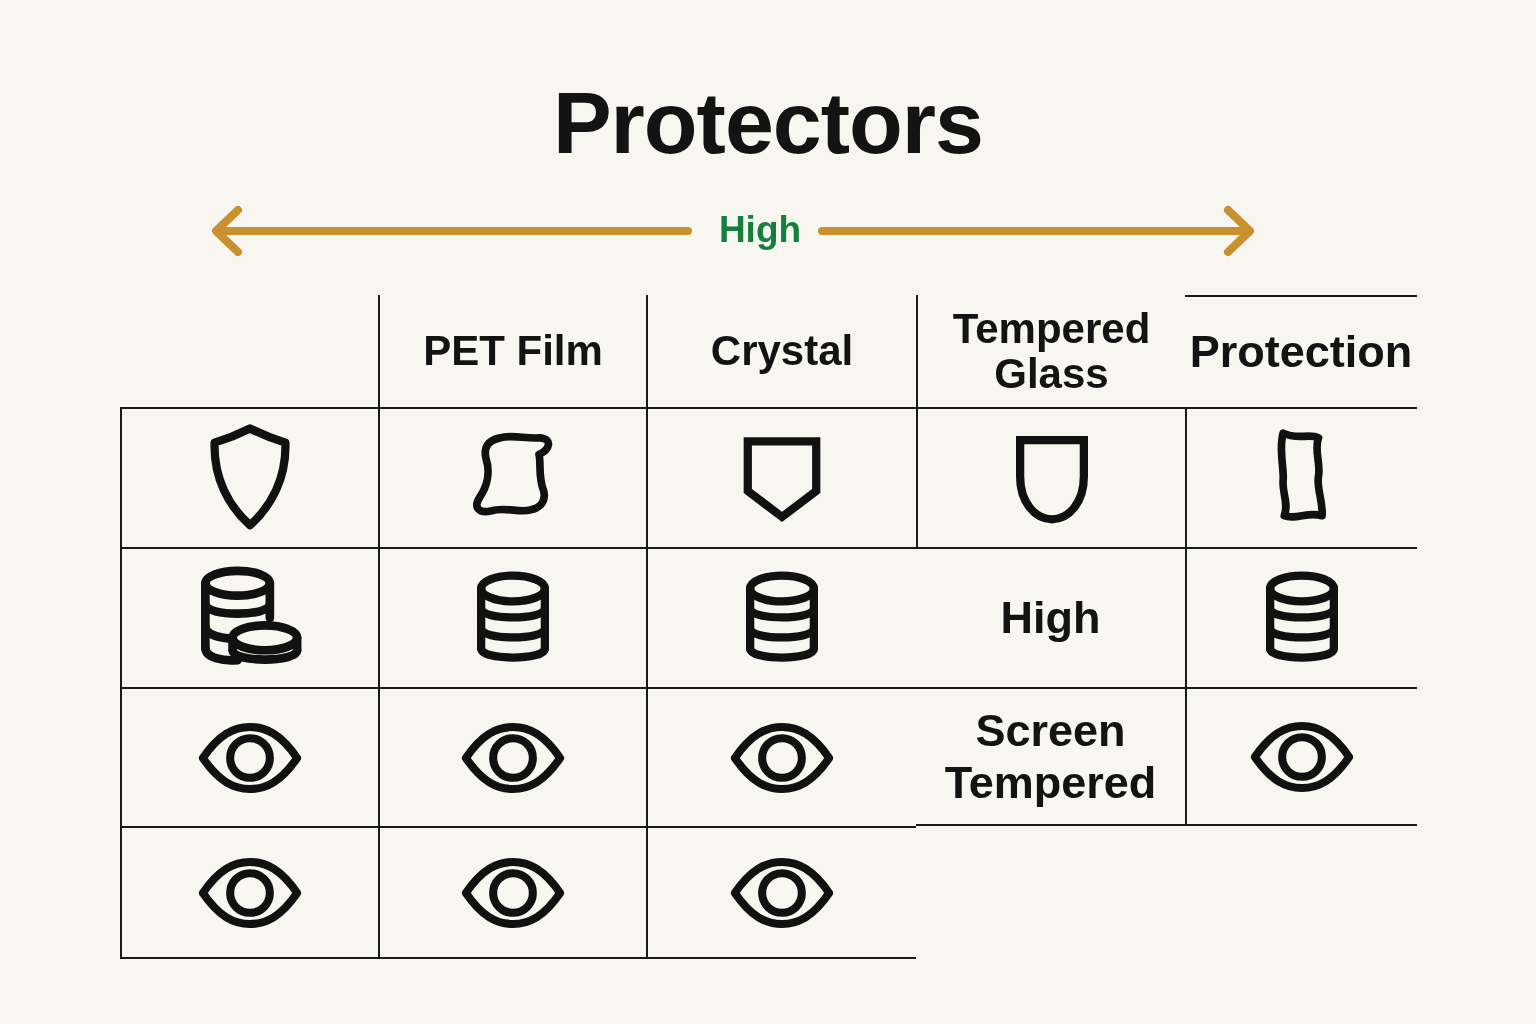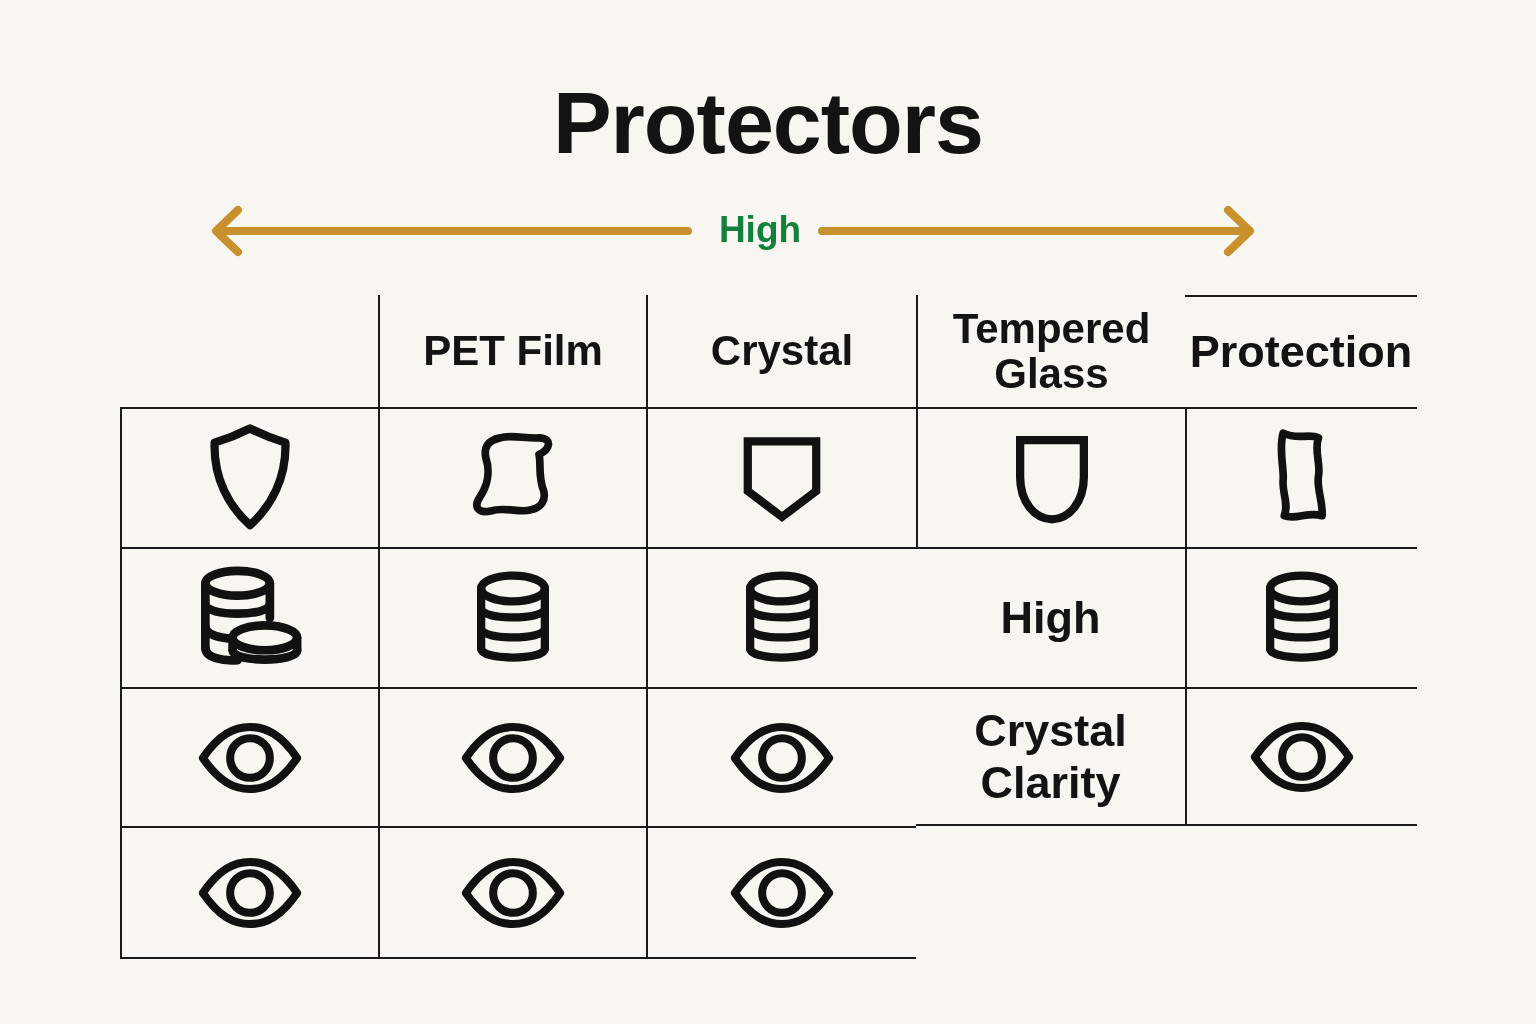--- a/index.html
+++ b/index.html
@@ -181,21 +181,21 @@
       <svg class="icon" width="124" height="124" viewBox="0 0 100 100">
           <use href="#icon-eye" xlink:href="#icon-eye"></use>
         </svg>
     </div>
     <div class="cell hline vline">
       <svg class="icon" width="124" height="124" viewBox="0 0 100 100">
           <use href="#icon-eye" xlink:href="#icon-eye"></use>
         </svg>
     </div>
 
-    <div class="cell hline bline rowlabel">Crystal Clarity</div>
+    <div class="cell hline bline rowlabel">Screen Tempered</div>
     <div class="cell hline bline vline">
       <svg class="icon" width="124" height="124" viewBox="0 0 100 100">
           <use href="#icon-eye" xlink:href="#icon-eye"></use>
         </svg>
     </div>
     <div class="cell hline bline vline">
       <svg class="icon" width="124" height="124" viewBox="0 0 100 100">
           <use href="#icon-eye" xlink:href="#icon-eye"></use>
         </svg>
     </div>

